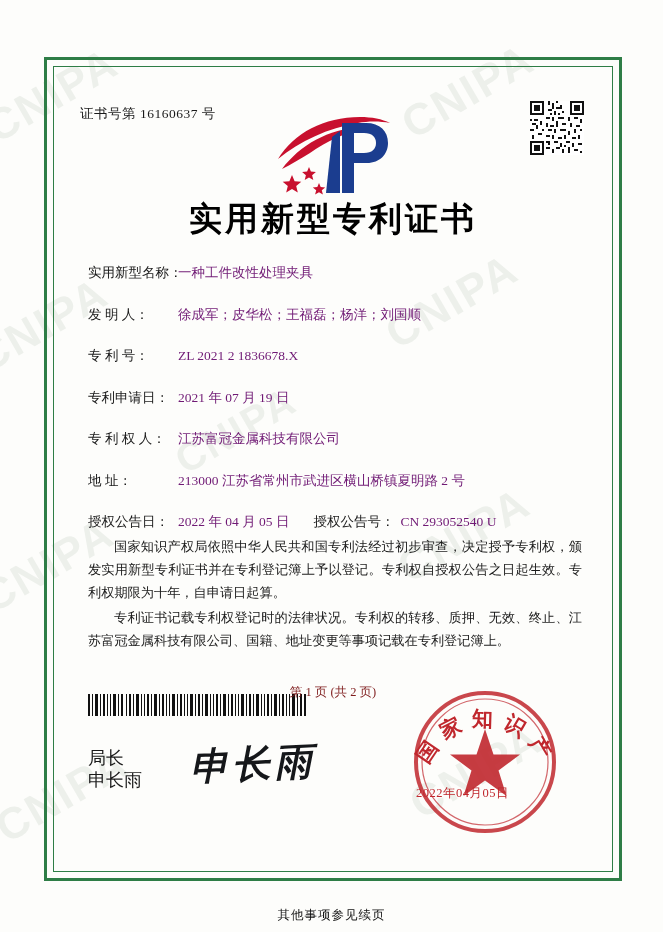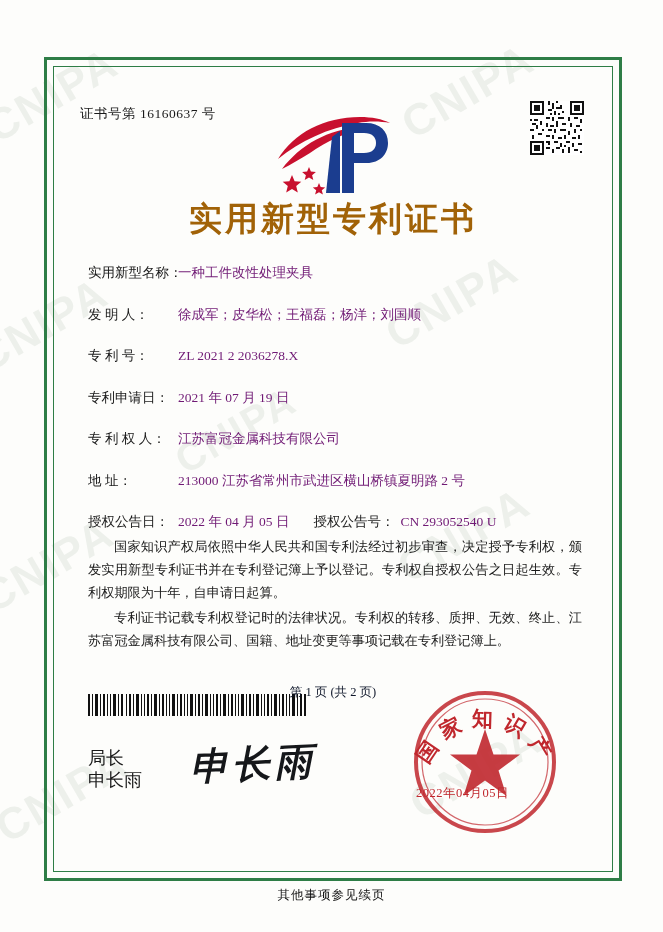--- a/index.html
+++ b/index.html
@@ -100,21 +100,21 @@
   .main-title {
     position: absolute;
     left: 0;
     right: 0;
     top: 140px;
     text-align: center;
     font-family: "Liberation Serif", serif;
     font-weight: bold;
     font-size: 33px;
     letter-spacing: 3px;
-    color: #a16207;
+    color: #000000;
   }
 
   
   .fields {
     position: absolute;
     left: 44px;
     top: 206px;
     right: 40px;
   }
   .field-row {
@@ -203,27 +203,27 @@
   }
 
   
   .page-no {
     position: absolute;
     left: 0;
     right: 0;
     bottom: 28px;
     text-align: center;
     font-size: 12.5px;
-    color: #0f172a;
+    color: #7f1d1d;
   }
   .bottom-note {
     position: absolute;
     left: 0;
     right: 0;
-    bottom: 28px;
+    bottom: 8px;
     text-align: center;
     font-size: 12.5px;
     letter-spacing: 1px;
     color: #111;
     z-index: 3;
   }
 </style>
 </head>
 <body>
 
@@ -350,21 +350,21 @@
 
     <div class="field-row">
       <span class="f-label lbl-w-4">实用新型名称：</span><span class="f-value">一种工件改性处理夹具</span>
     </div>
 
     <div class="field-row">
       <span class="f-label lbl-w-4">发  明  人：</span><span class="f-value">徐成军；皮华松；王福磊；杨洋；刘国顺</span>
     </div>
 
     <div class="field-row">
-      <span class="f-label lbl-w-4">专  利  号：</span><span class="f-value">ZL 2021 2 2036278.X</span>
+      <span class="f-label lbl-w-4">专  利  号：</span><span class="f-value">ZL 2021 2 1836678.X</span>
     </div>
 
     <div class="field-row">
       <span class="f-label lbl-w-4">专利申请日：</span><span class="f-value">2021 年 07 月 19 日</span>
     </div>
 
     <div class="field-row">
       <span class="f-label lbl-w-4">专 利 权 人：</span><span class="f-value">江苏富冠金属科技有限公司</span>
     </div>
 

